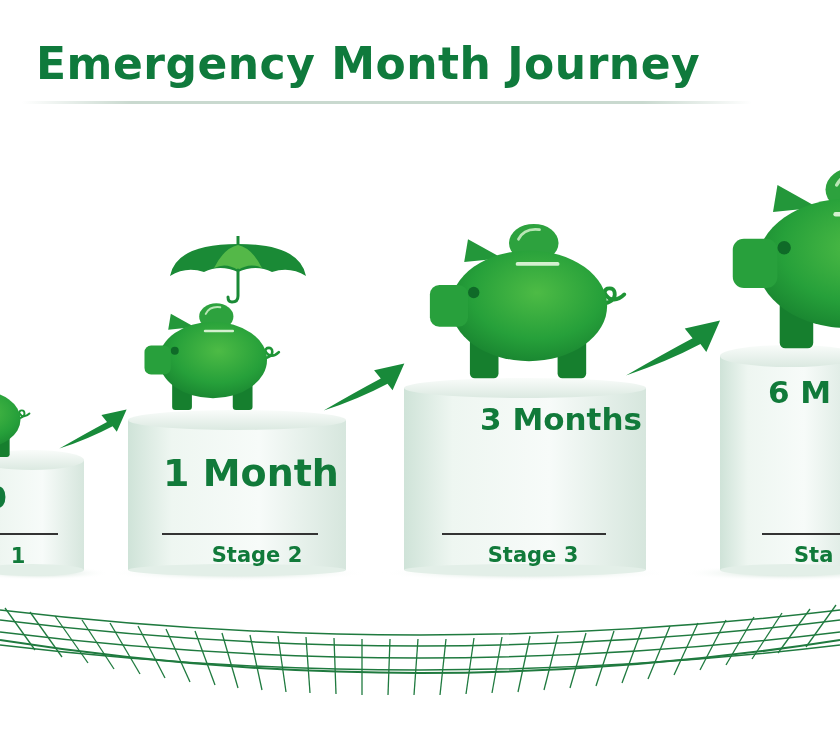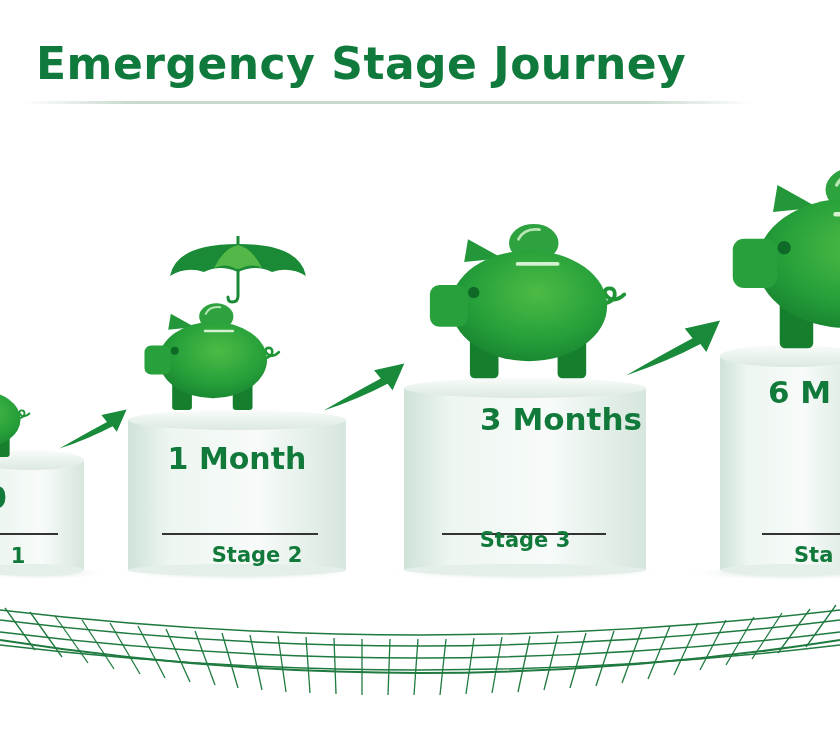--- a/index.html
+++ b/index.html
@@ -11,21 +11,21 @@
            background:linear-gradient(90deg, rgba(200,215,205,0), #c9d9cf 15%, #c9d9cf 85%, rgba(200,215,205,0)); }
   .scene { position:absolute; left:0; top:0; width:840px; height:740px; }
   .ped { position:absolute; }
   .ped-label { position:absolute; left:0; width:100%; text-align:center; font-weight:bold; color:#117a3a; white-space:nowrap; }
   .ped-stage { position:absolute; left:0; width:100%; text-align:center; font-weight:bold; color:#117a3a; font-size:21px; white-space:nowrap; }
   .ped-rule { position:absolute; height:2px; background:#333; }
 </style>
 </head>
 <body>
 
-<div class="title">Emergency Stage Journey</div>
+<div class="title">Emergency Month Journey</div>
 <div class="title-rule"></div>
 
 <svg class="scene" viewBox="0 0 840 740">
   <defs>
     <radialGradient id="pigG" cx="0.55" cy="0.38" r="0.7">
       <stop offset="0" stop-color="#4dbb45"></stop>
       <stop offset="0.6" stop-color="#26a03a"></stop>
       <stop offset="1" stop-color="#167f2e"></stop>
     </radialGradient>
     <linearGradient id="pedG" x1="0" x2="1" y1="0" y2="0">
@@ -155,28 +155,28 @@
   <use href="#arrow" x="624" y="316" width="98" height="64"></use>
 </svg>
 
 <div class="ped" style="left:-20px; top:470px; width:104px; height:100px;">
   <div class="ped-label" style="top:10px; font-size:30px; left:-46px;">00</div>
   <div class="ped-rule" style="left:0; width:78px; top:63px;"></div>
   <div class="ped-stage" style="top:74px; left:-14px;">1</div>
 </div>
 
 <div class="ped" style="left:128px; top:430px; width:218px; height:140px;">
-  <div class="ped-label" style="top:11px; font-size:30px;">1 Month</div>
+  <div class="ped-label" style="top:21px; font-size:38px;padding-left:14px;">1 Month</div>
   <div class="ped-rule" style="left:34px; width:156px; top:103px;"></div>
   <div class="ped-stage" style="top:113px;padding-left:20px;">Stage 2</div>
 </div>
 
 <div class="ped" style="left:404px; top:398px; width:242px; height:172px;">
   <div class="ped-label" style="top:3px; font-size:31px;padding-left:36px;">3 Months</div>
   <div class="ped-rule" style="left:38px; width:164px; top:135px;"></div>
-  <div class="ped-stage" style="top:130px;">Stage 3</div>
+  <div class="ped-stage" style="top:145px;margin-left:8px;">Stage 3</div>
 </div>
 
 <div class="ped" style="left:720px; top:366px; width:140px; height:204px;">
   <div class="ped-label" style="top:8px; font-size:31px; text-align:left; left:48px;">6 M</div>
   <div class="ped-rule" style="left:42px; width:100px; top:167px;"></div>
   <div class="ped-stage" style="top:177px; text-align:left; left:74px;">Sta</div>
 </div>
 
 </body></html>

